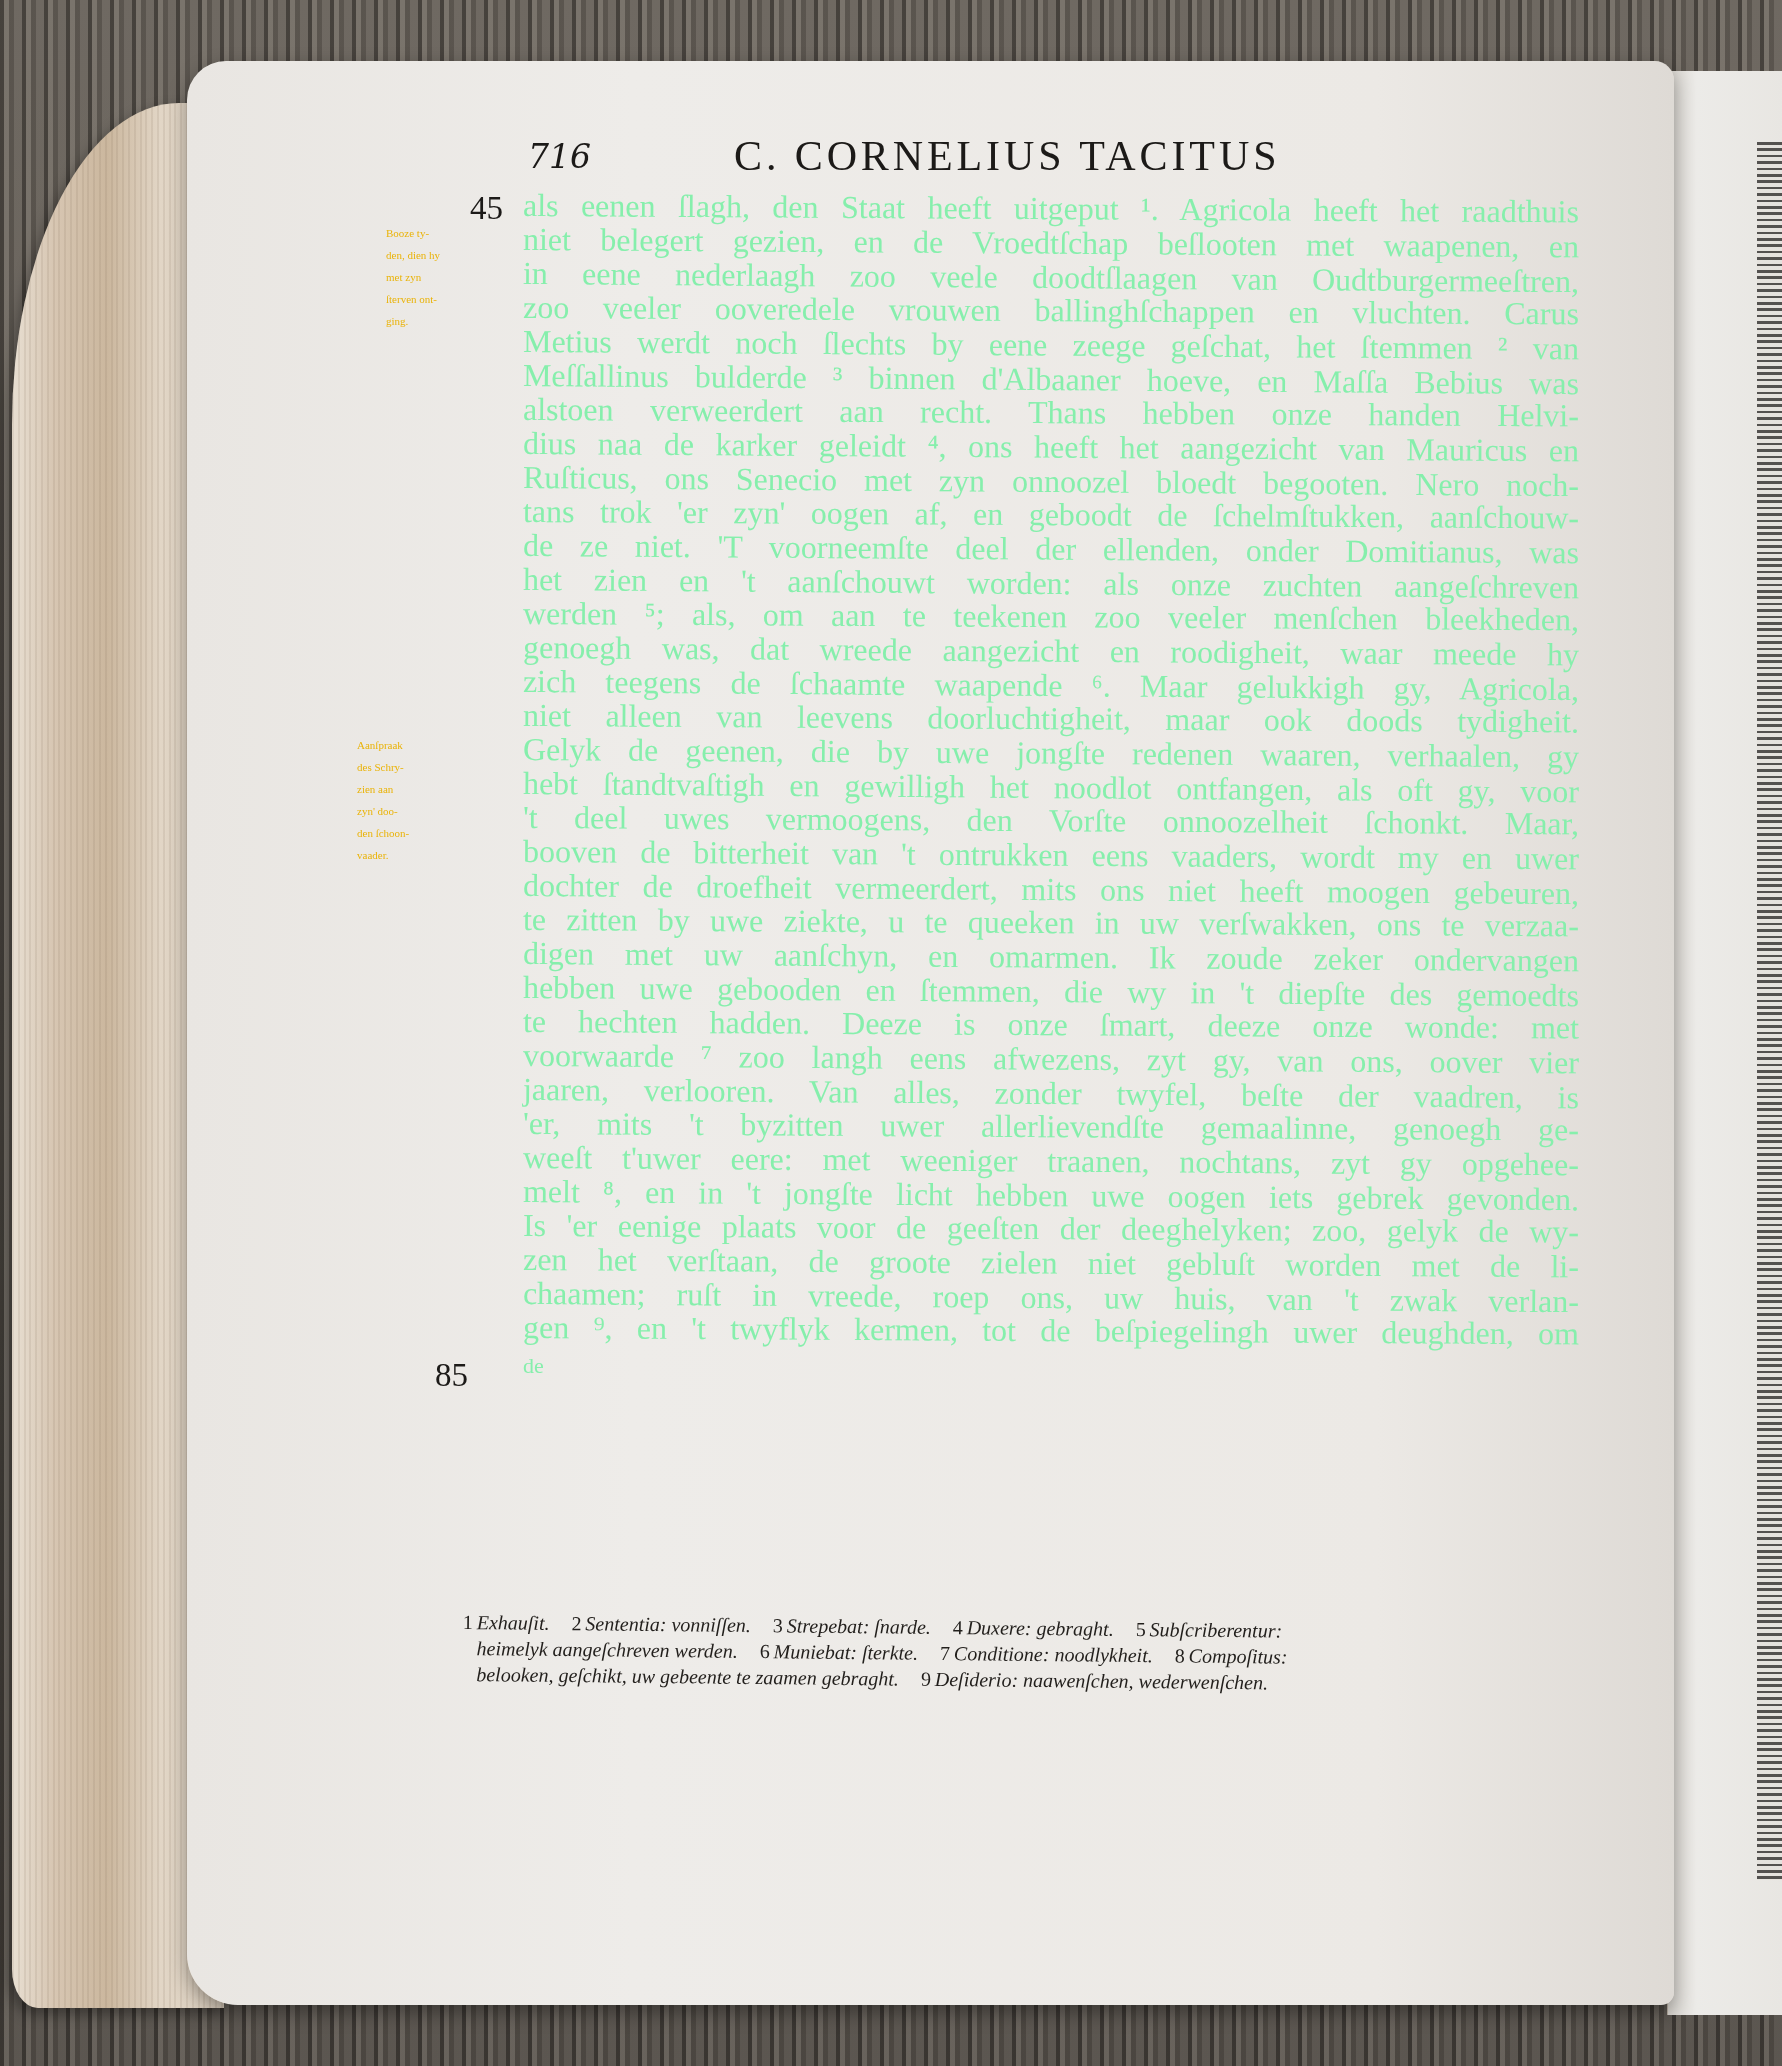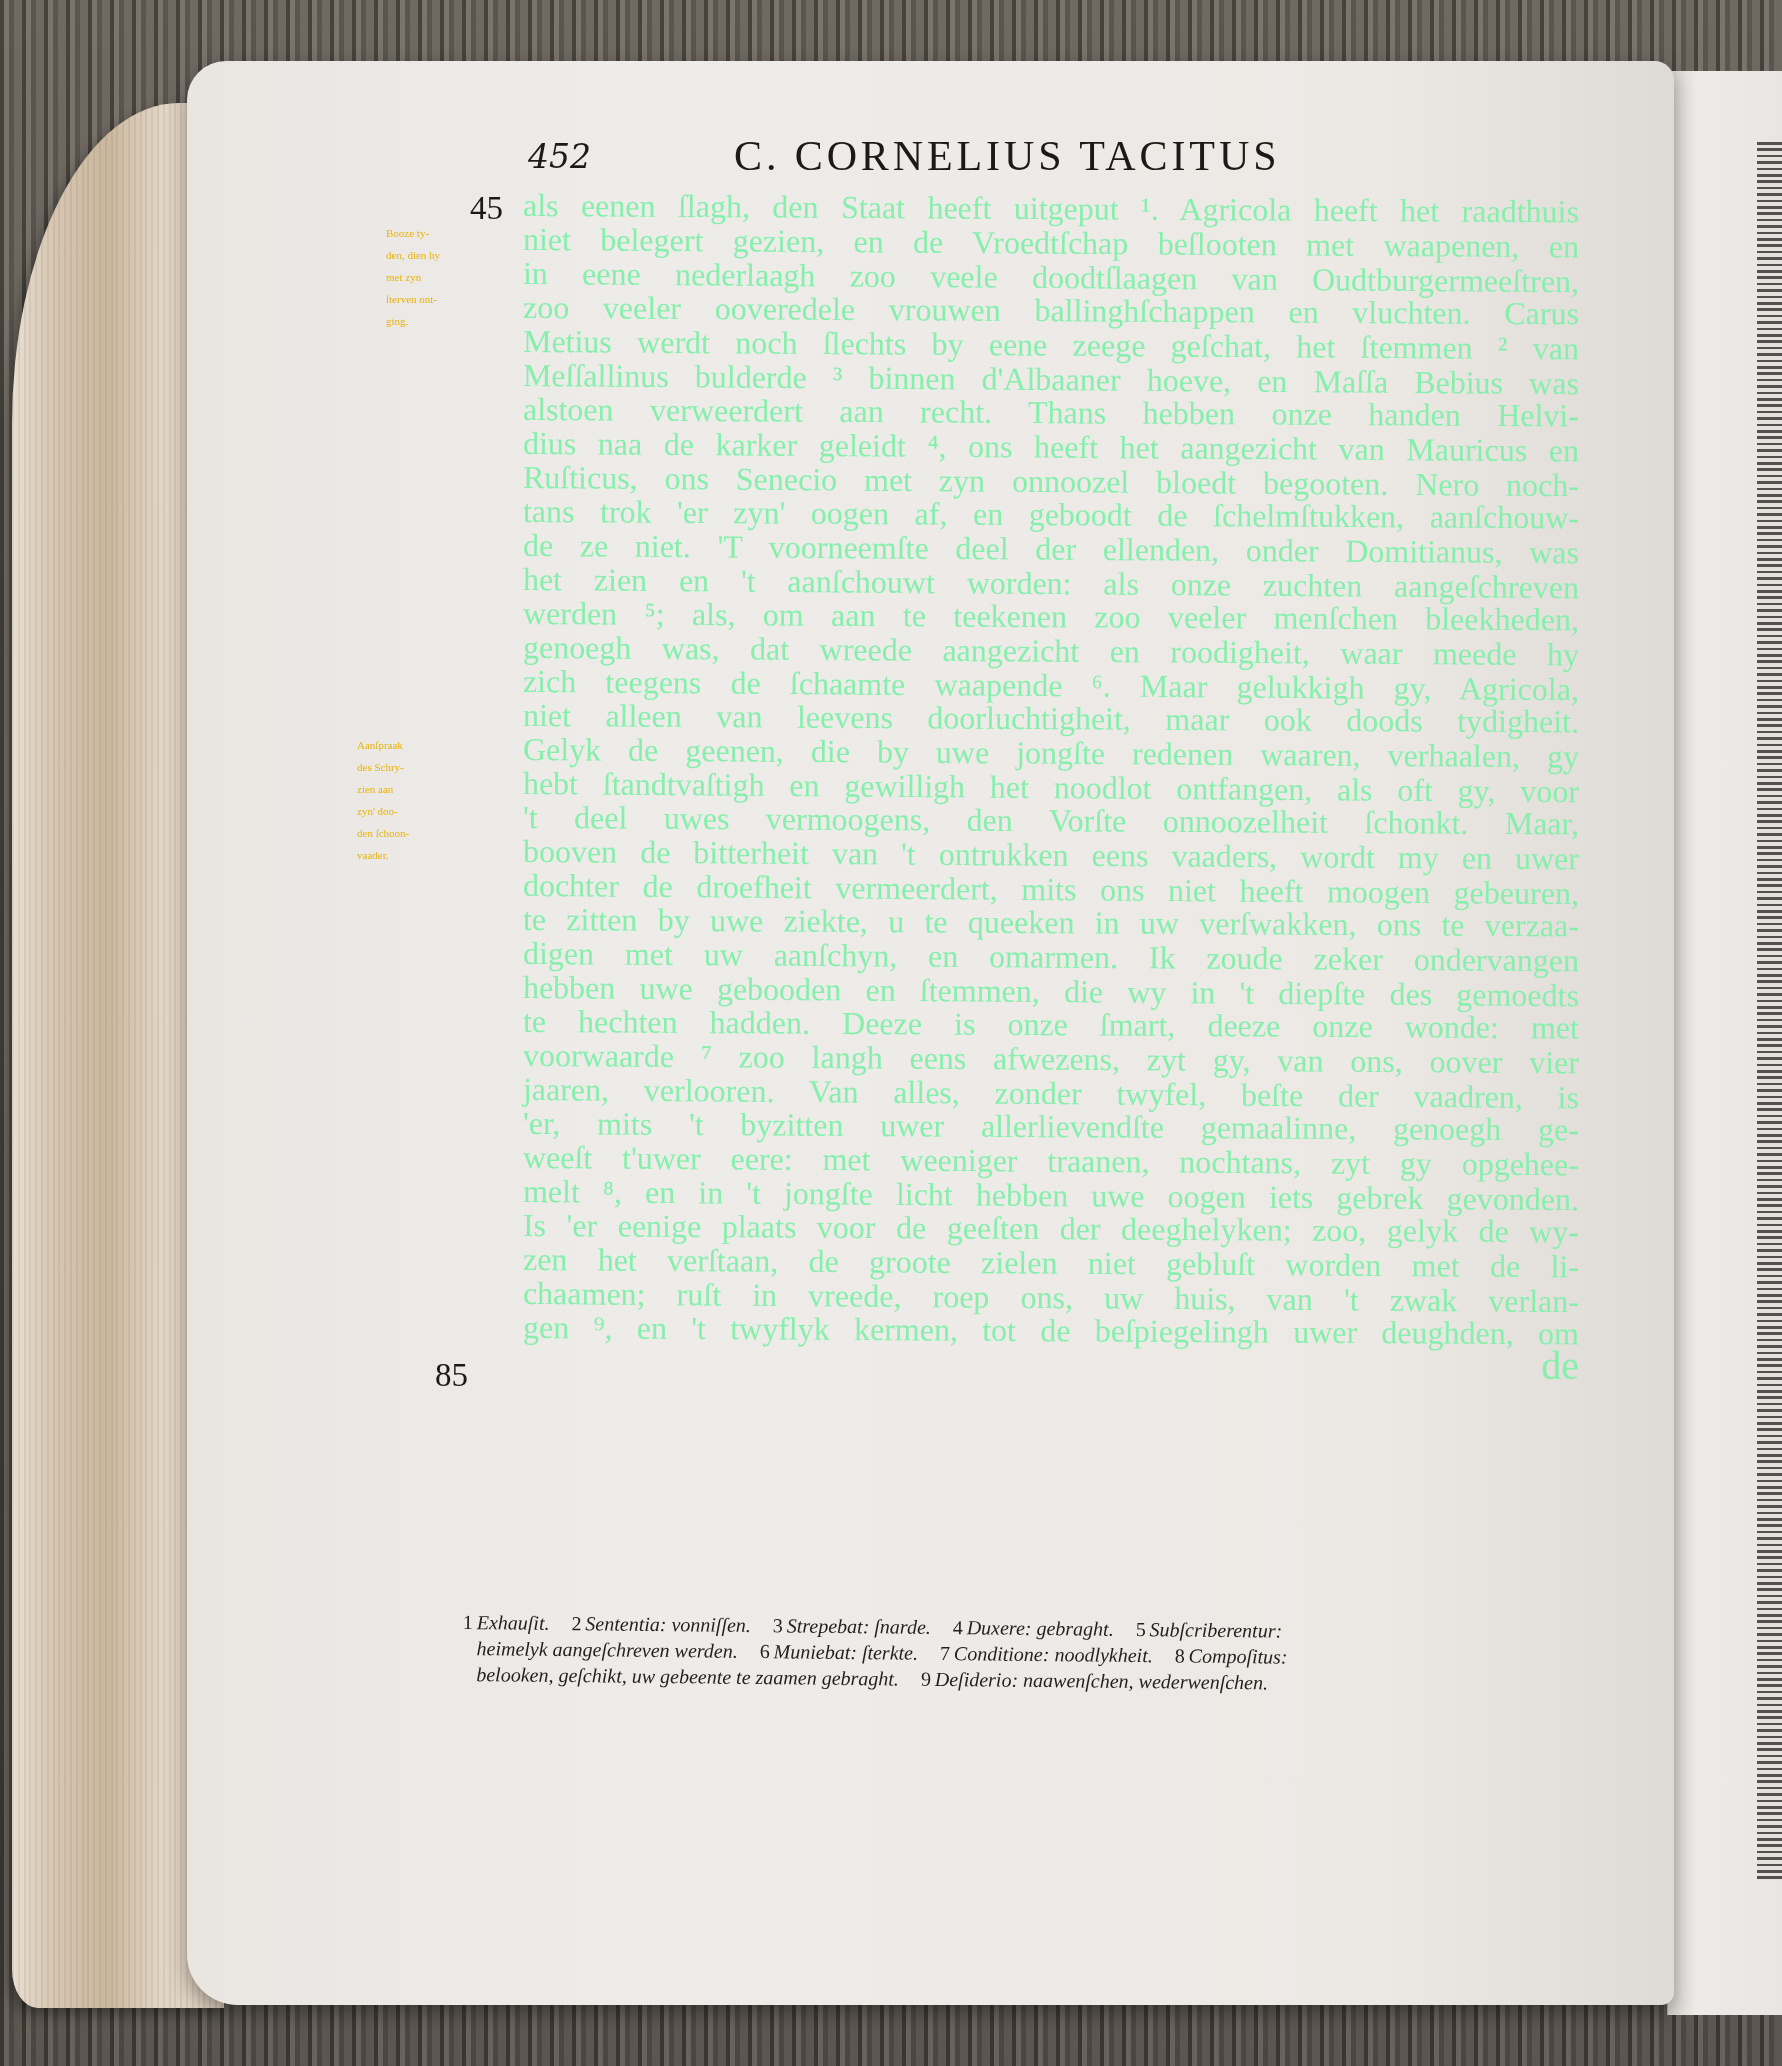--- a/index.html
+++ b/index.html
@@ -66,21 +66,21 @@
   }
   .body-text {
     position:absolute; left:523px; top:188px; width:1056px;
     font-family:"Liberation Serif", serif;
     font-size:32px; line-height:34px; color:#86efac;
   }
   .line {
     display:block; white-space:nowrap; text-align:justify; text-align-last:justify;
     height:34px; overflow:visible;
   }
-  .catchword { display:block; text-align:right; font-size:40px; margin-top:5.1px; }
+  .catchword { display:block; font-size:22px; margin-top:5.1px; }
 
   .footnotes {
     position:absolute; left:463px; top:1609px; width:1107px;
     font-family:"Liberation Serif", serif; font-style:italic;
     font-size:20px; line-height:26px; color:#221f1c;
     transform:rotate(0.6deg); transform-origin:left top;
   }
   .fn-line { display:block; white-space:nowrap; }
   .fn { margin-right:22px; }
   .fn-num { font-style:normal; margin-right:3.9px; }
@@ -89,21 +89,21 @@
 <body>
 
 <div class="table-surface"></div>
 <div class="page-stack"></div>
 <div class="facing-page"></div>
 <div class="engraving"></div>
 
 <div class="page"></div>
 
 <div class="running-head">
-  <span class="page-number">452</span>
+  <span class="page-number">716</span>
   <span class="book-title">C. CORNELIUS TACITUS</span>
 </div>
 
 <div id="section-numbers">
     <span class="section-num" style="top: 190px; left: 470px;">45</span>
     <span class="section-num" style="top: 1357px; left: 435px;">85</span>
   </div>
 <div id="margin-notes">
     <div class="margin-note" style="top: 222px; left: 386px;">
       <div>Booze ty-</div>

